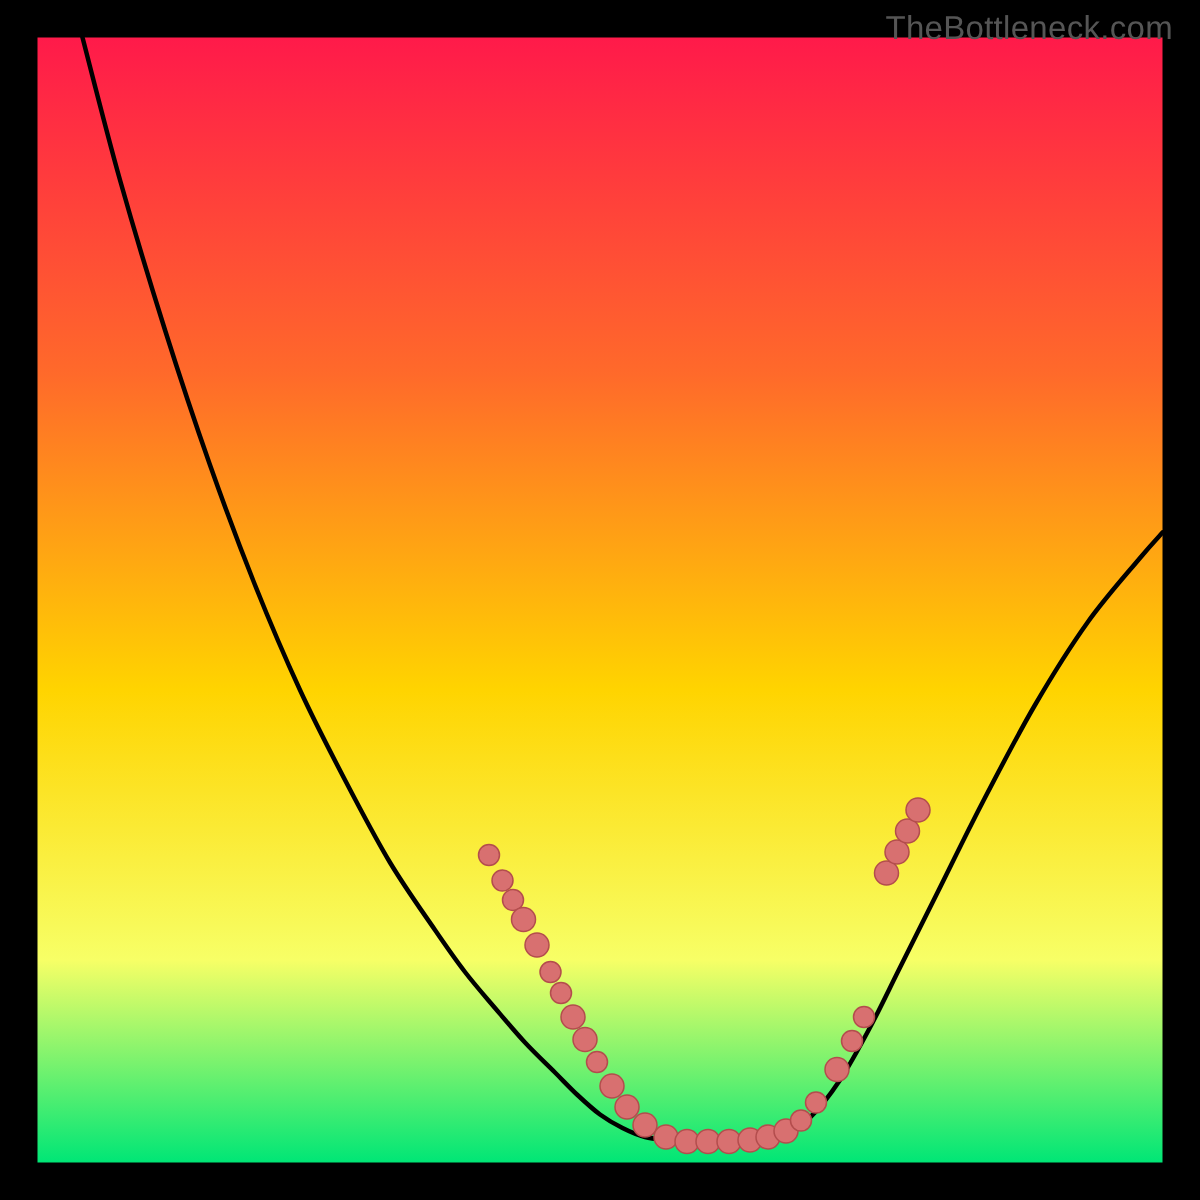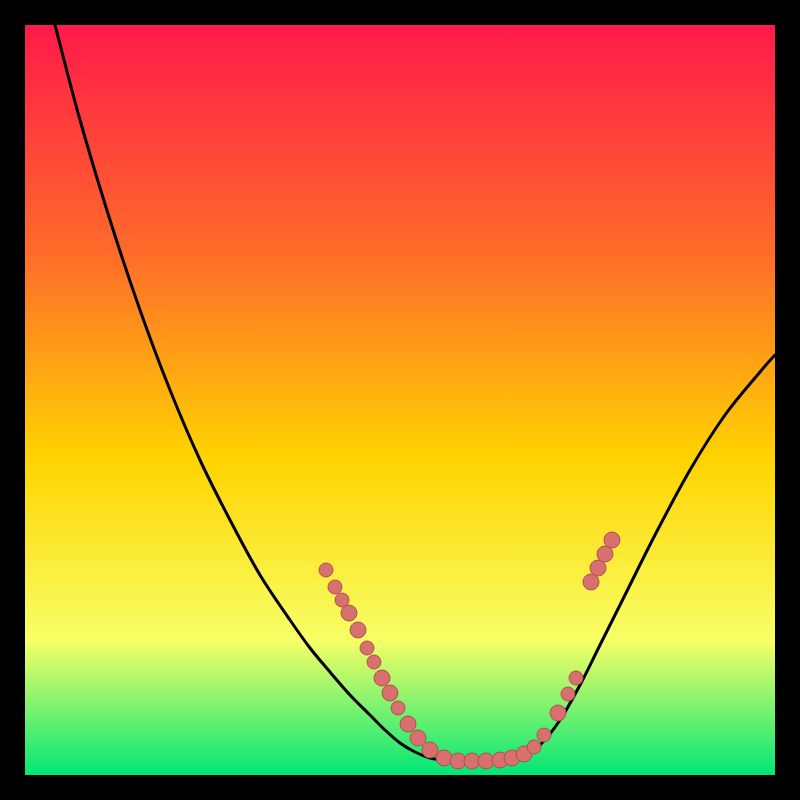--- a/index.html
+++ b/index.html
@@ -20,20 +20,21 @@
     font-weight: 500;
     letter-spacing: 0.2px;
     z-index: 10;
   }
   svg { display: block; }
 </style>
 </head>
 <body>
 
 <div class="frame">
+  <div class="watermark">TheBottleneck.com</div>
   <svg id="chart-svg" width="800" height="800" viewBox="0 0 800 800">
     <defs>
       <linearGradient id="bg-grad" x1="0" y1="0" x2="0" y2="1">
         <stop id="g0" offset="0%" stop-color="#ff1a4a"></stop>
         <stop id="g1" offset="30%" stop-color="#ff6a2a"></stop>
         <stop id="g2" offset="58%" stop-color="#ffd400"></stop>
         <stop id="g3" offset="82%" stop-color="#f7ff66"></stop>
         <stop id="g4" offset="100%" stop-color="#00e676"></stop>
       </linearGradient>
     </defs>

